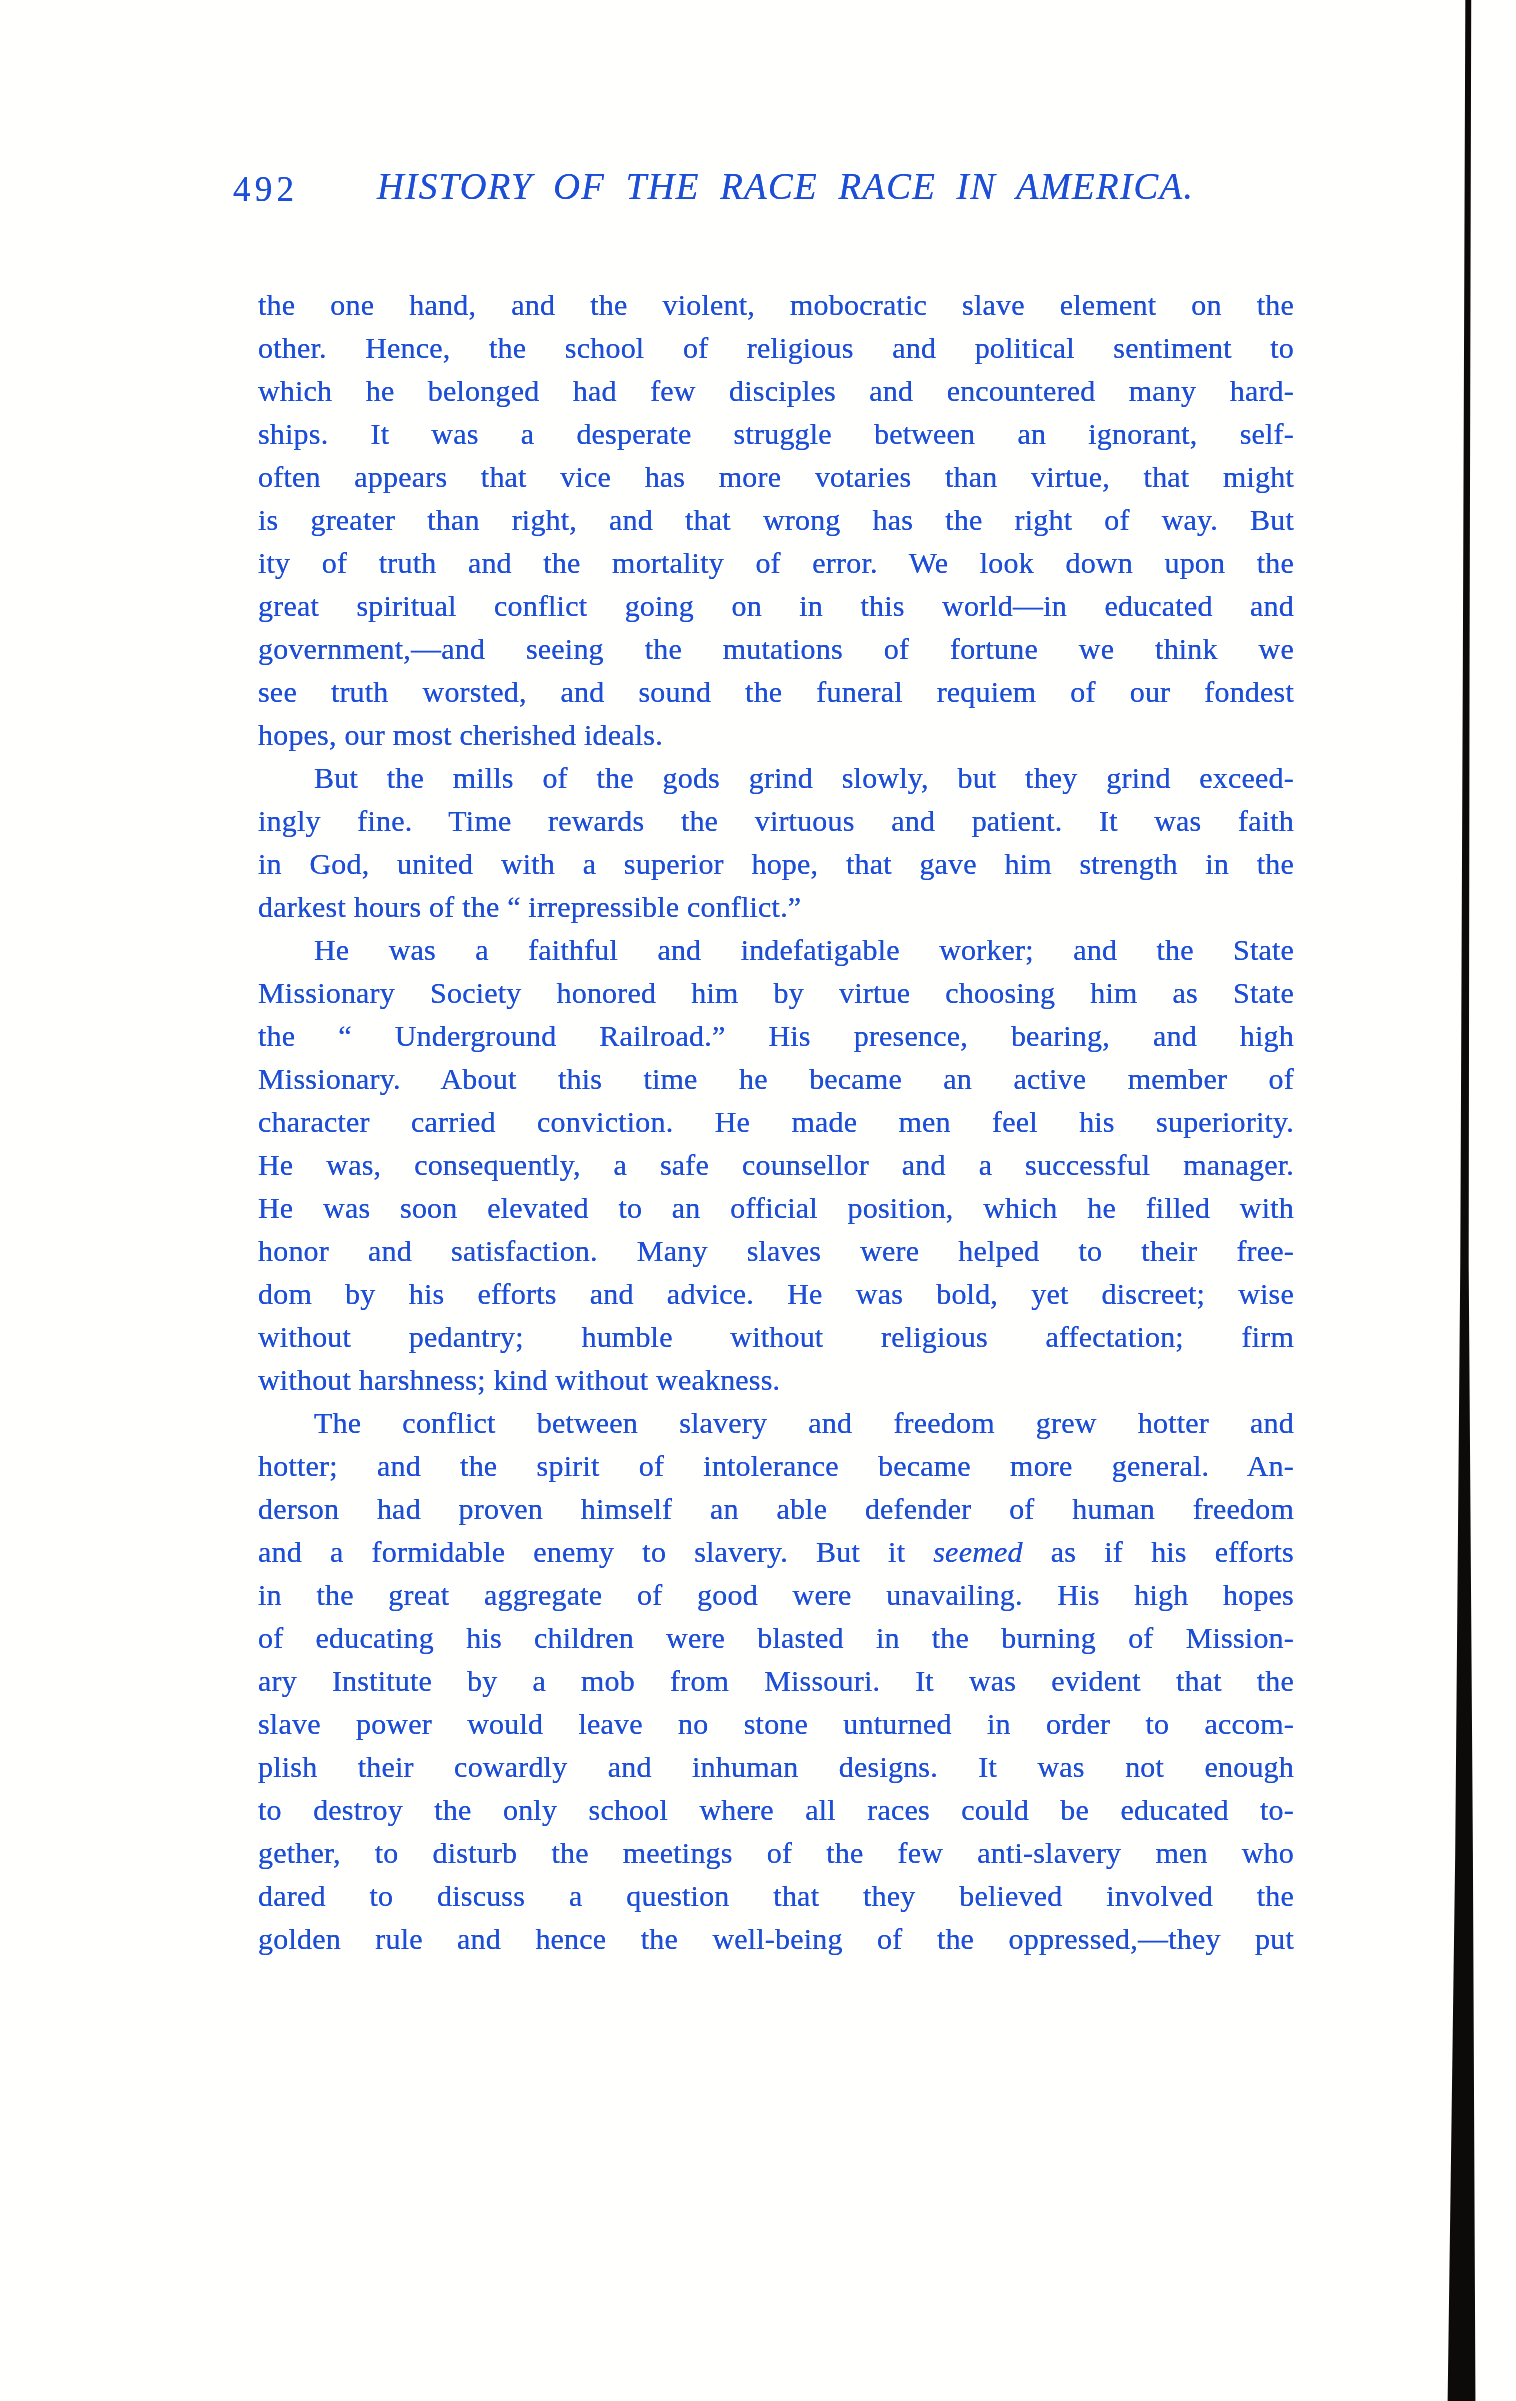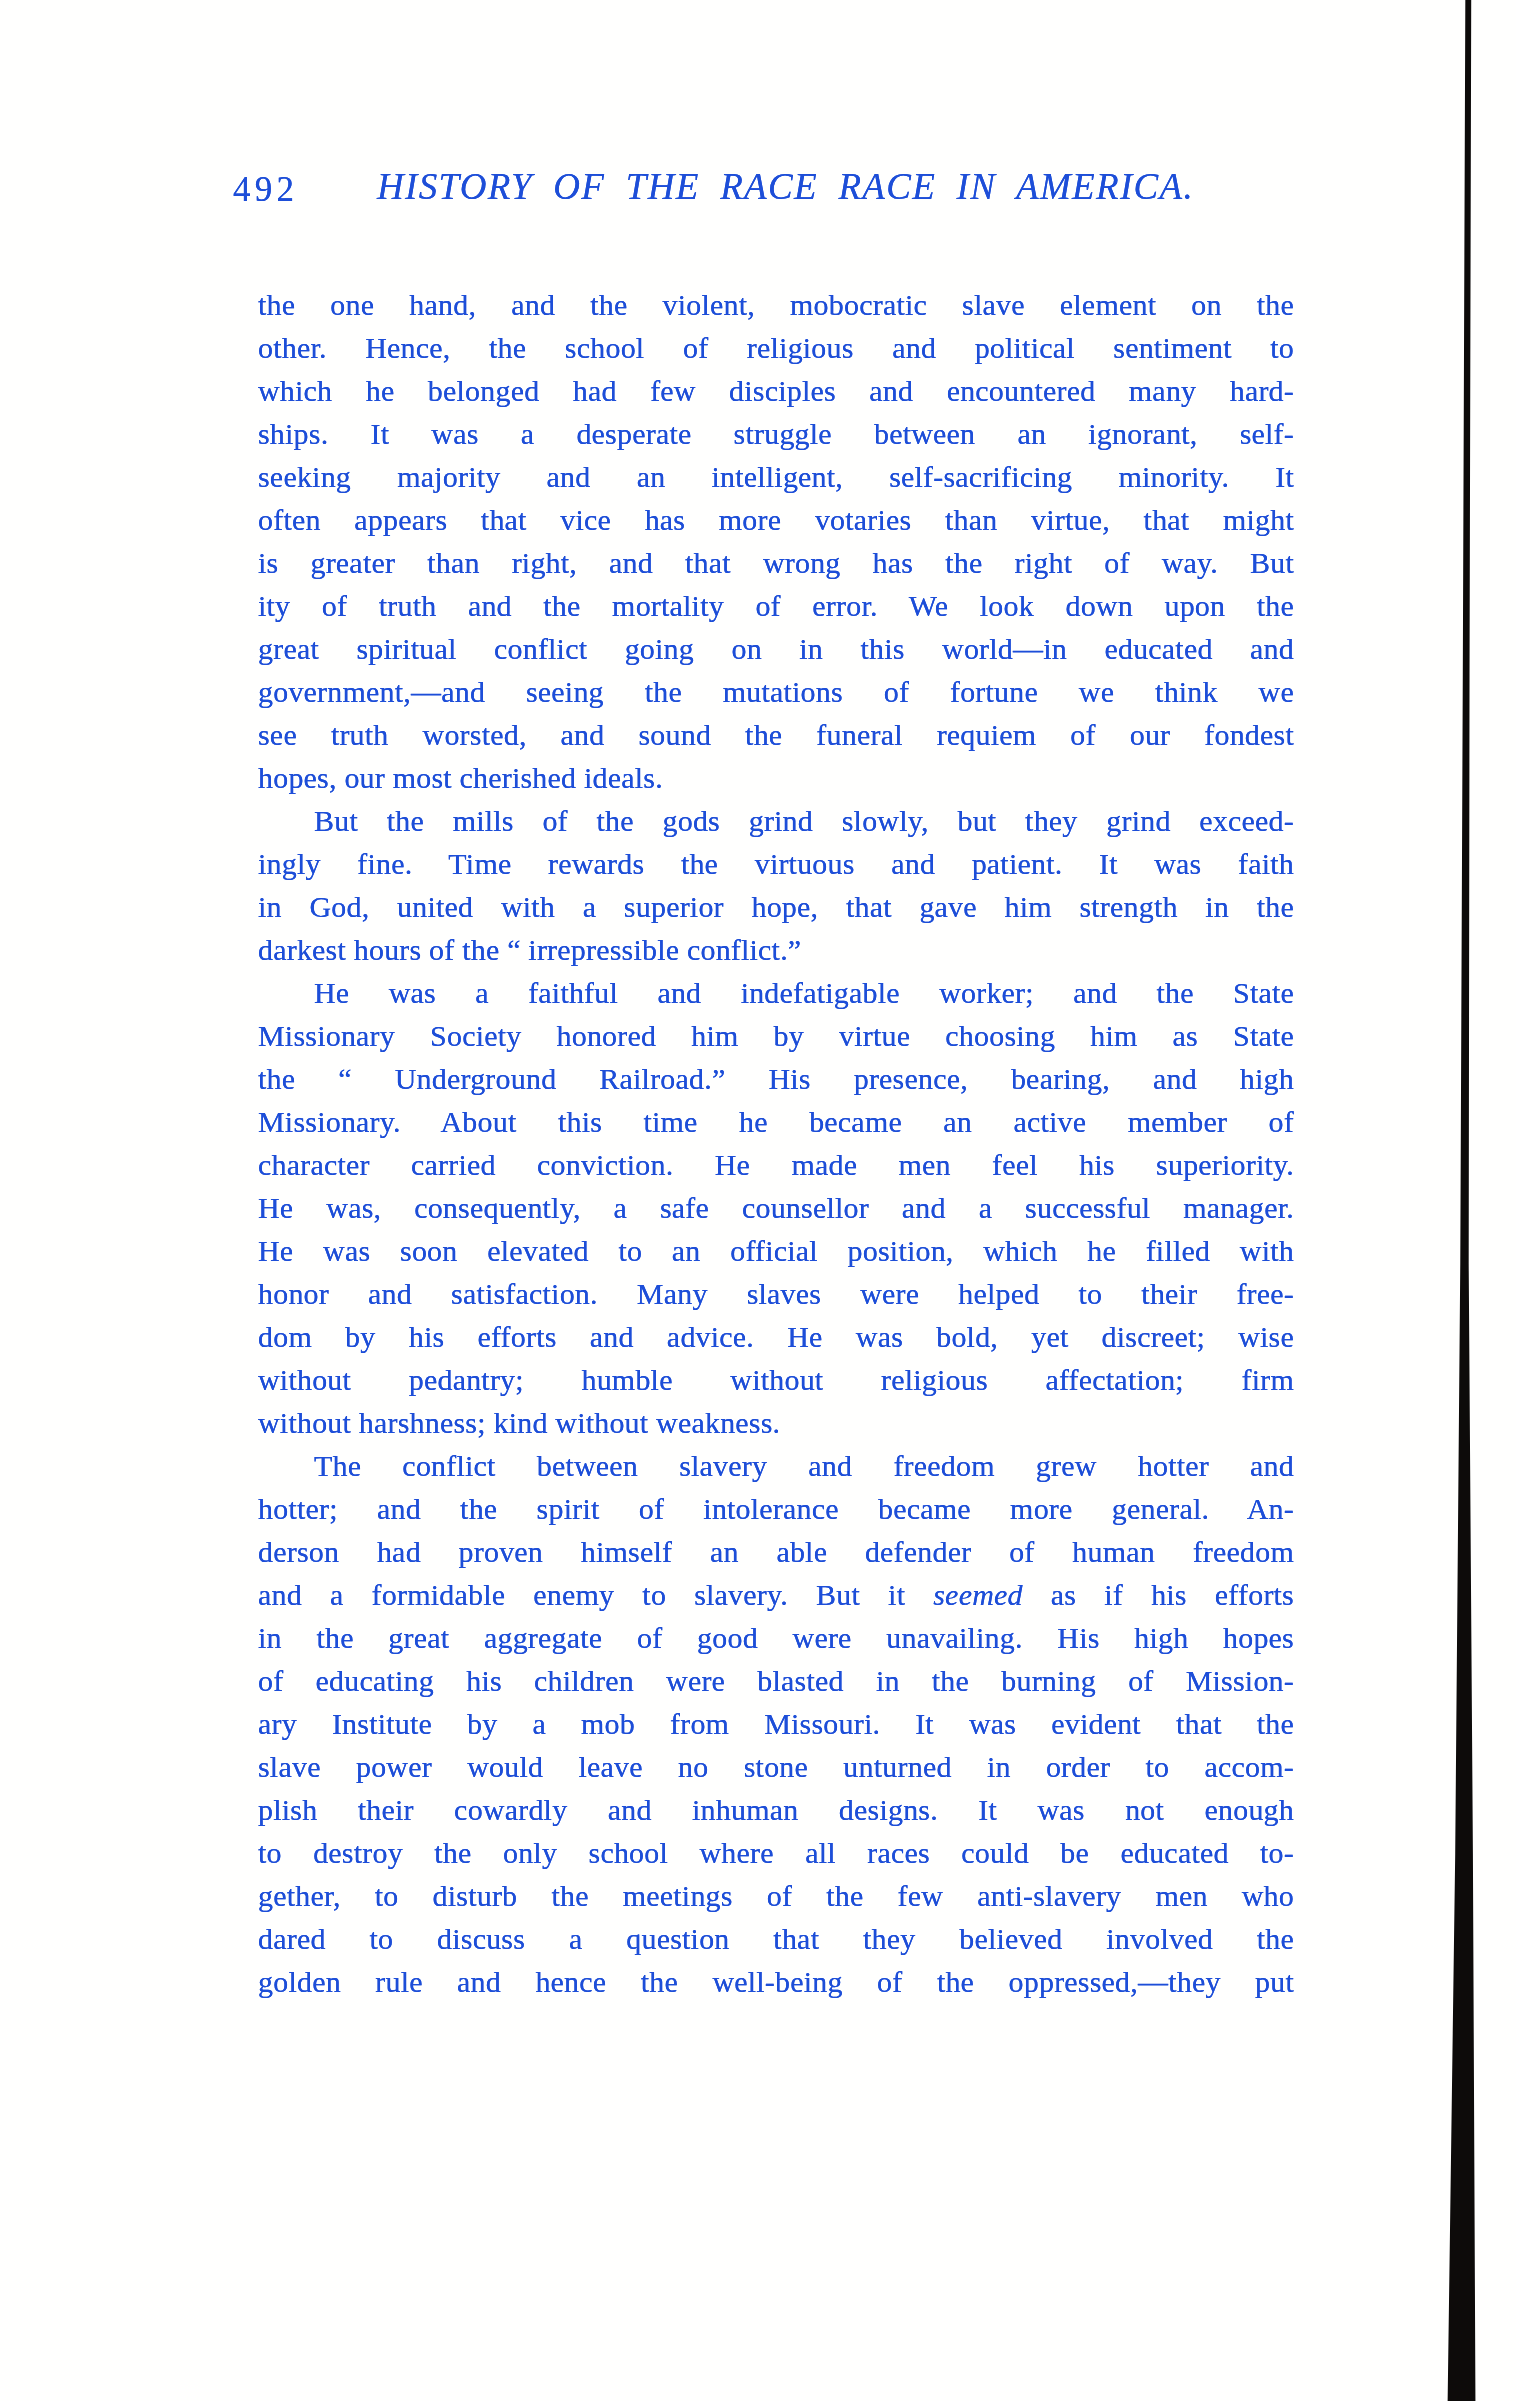--- a/index.html
+++ b/index.html
@@ -81,21 +81,20 @@
     <span class="head-title">HISTORY OF THE RACE RACE IN AMERICA.</span>
   </div>
 
   <div class="body-text">
 
     <div class="para">
       <div class="line">the one hand, and the violent, mobocratic slave element on the</div>
       <div class="line">other.  Hence, the school of religious and political sentiment to</div>
       <div class="line">which he belonged had few disciples and encountered many hard-</div>
       <div class="line">ships.  It was a desperate struggle between an ignorant, self-</div>
-      <div class="line">seeking majority and an intelligent, self-sacrificing minority.  It</div>
       <div class="line">often appears that vice has more votaries than virtue, that might</div>
       <div class="line">is greater than right, and that wrong has the right of way.  But</div>
       <div class="line">ity of truth and the mortality of error.  We look down upon the</div>
       <div class="line">great spiritual conflict going on in this world—in educated and</div>
       <div class="line">government,—and seeing the mutations of fortune we think we</div>
       <div class="line">see truth worsted, and sound the funeral requiem of our fondest</div>
       <div class="line last">hopes, our most cherished ideals.</div>
     </div>
 
     <div class="para">

